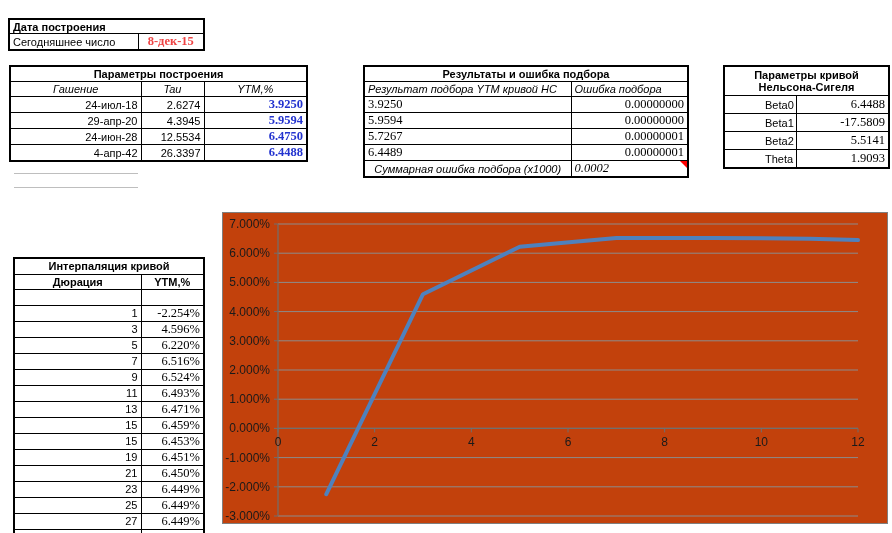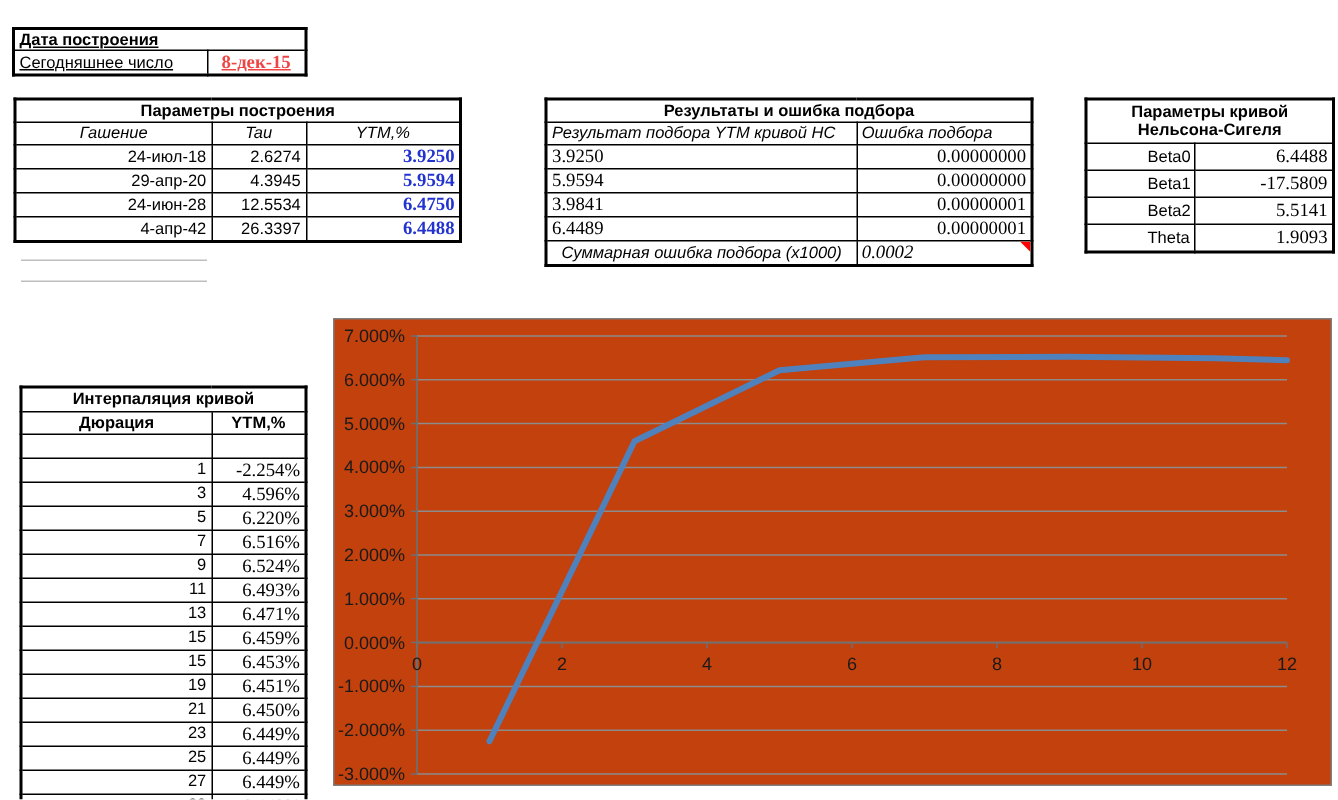--- a/index.html
+++ b/index.html
@@ -13,21 +13,21 @@
   .title-cell{font-weight:bold;text-align:center;}
   .left{text-align:left;}
   .center{text-align:center;}
   .ital{font-style:italic;}
 
   .serif{font-family:"Liberation Serif",serif;font-size:12.5px;}
   .blue-bold{font-family:"Liberation Serif",serif;font-size:12.5px;font-weight:bold;color:#ef4444;}
 
   
   #date-table{left:8px;top:18px;width:195px;}
-  #date-table td{height:13px;text-decoration:underline;}
+  #date-table td{height:13px;}
 
   #params-table{left:9px;top:65px;width:297px;padding-left:24px;}
   #params-table td{height:14px;}
   .c-date{text-align:right;}
   .c-num{text-align:right;}
   .c-ytm{text-align:right;font-family:"Liberation Serif",serif;font-size:12.5px;font-weight:bold;color:#2333CF;}
 
   #results-table{left:363px;top:65px;width:324px;}
   #results-table td{height:14px;}
   .c-left-num{text-align:left;font-family:"Liberation Serif",serif;font-size:12.5px;}
@@ -137,21 +137,21 @@
       <tbody>
         <tr>
           <td class="c-left-num">3.9250</td>
           <td class="c-right-num">0.00000000</td>
         </tr>
         <tr>
           <td class="c-left-num">5.9594</td>
           <td class="c-right-num">0.00000000</td>
         </tr>
         <tr>
-          <td class="c-left-num">3.9841</td>
+          <td class="c-left-num">5.7267</td>
           <td class="c-right-num">0.00000001</td>
         </tr>
         <tr>
           <td class="c-left-num">6.4489</td>
           <td class="c-right-num">0.00000001</td>
         </tr>
       </tbody>
     <tbody>
         <tr>
       <td class="center ital">Суммарная ошибка подбора (x1000)</td>

